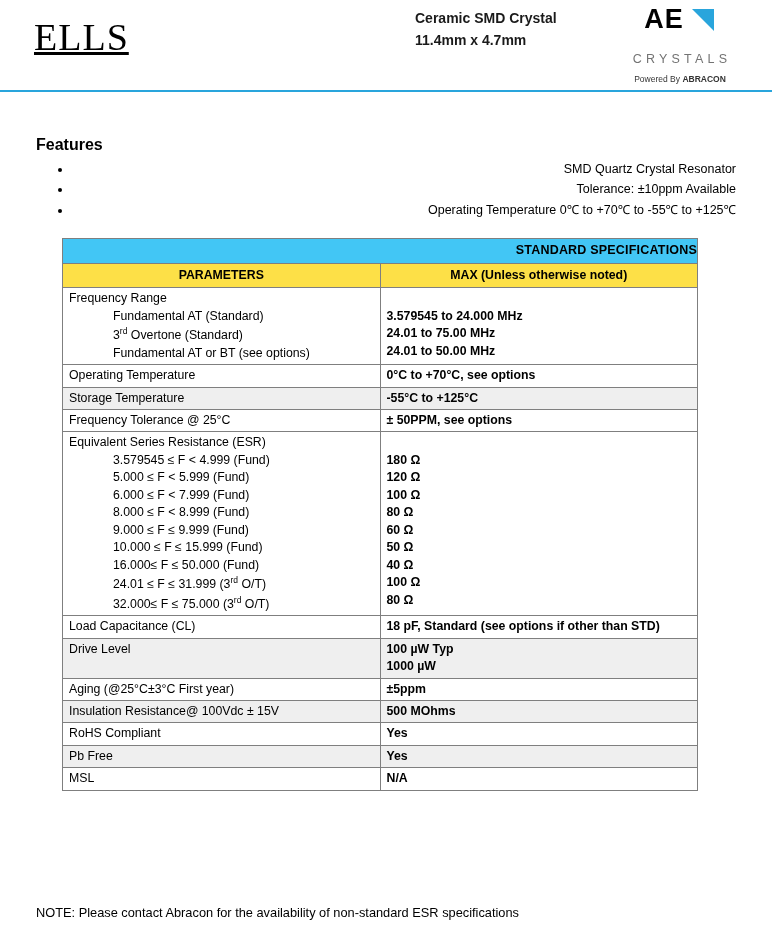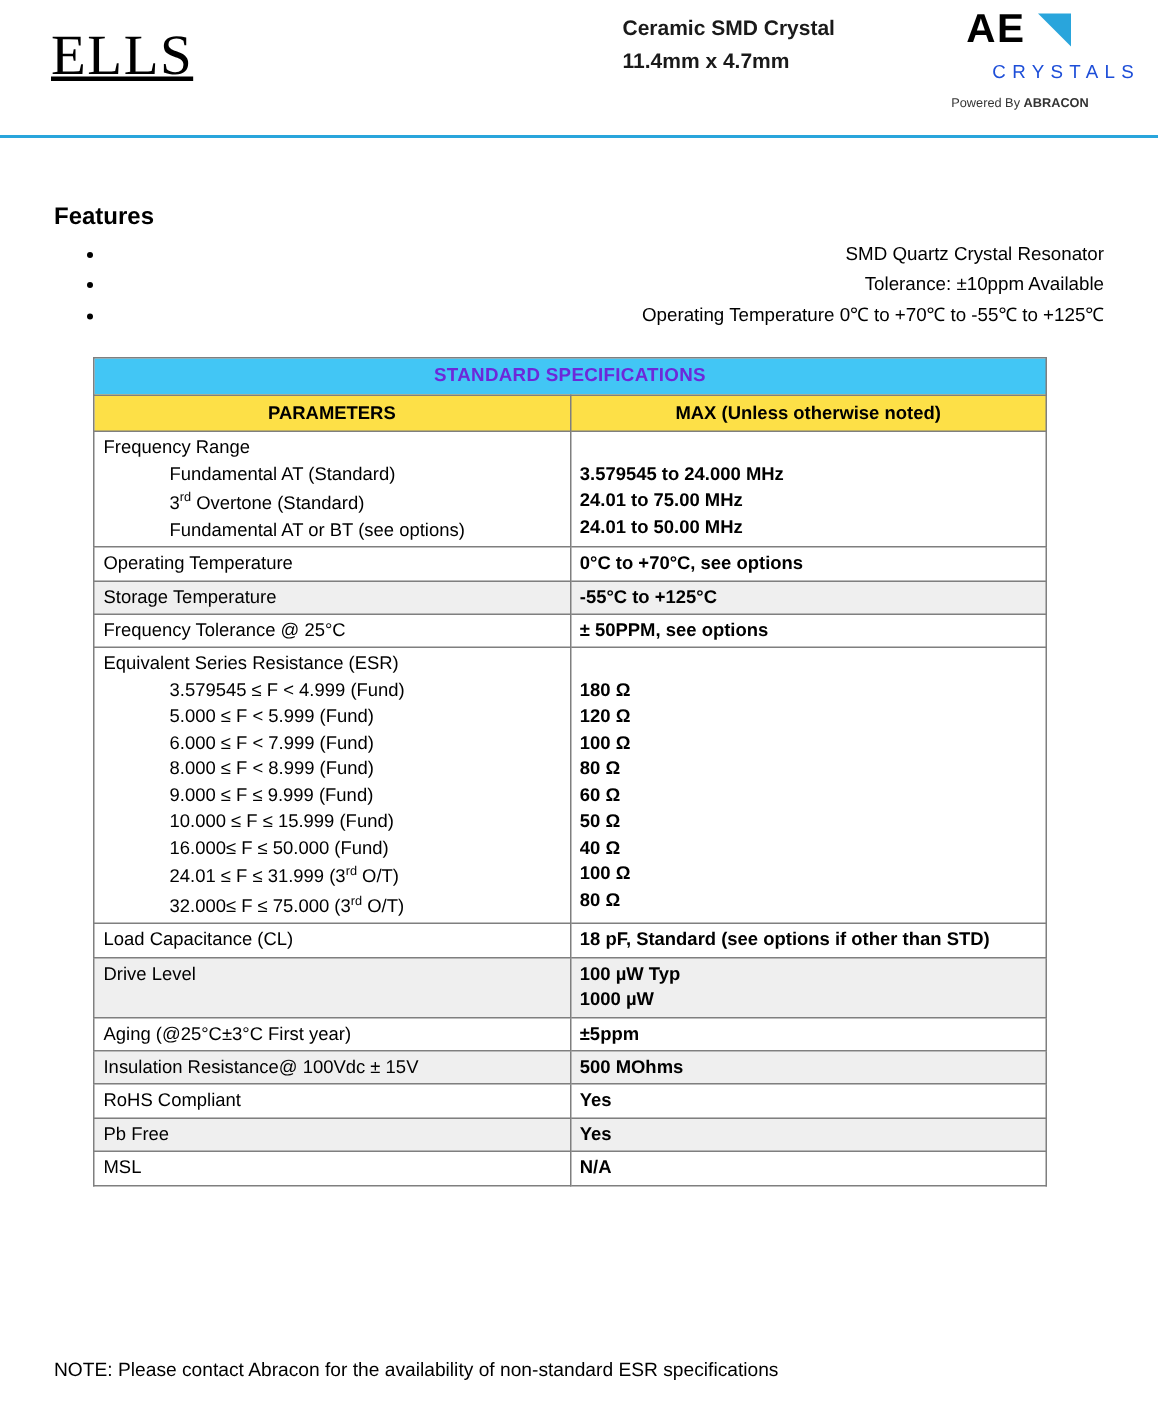--- a/index.html
+++ b/index.html
@@ -70,23 +70,23 @@
     font-size: 27px;
     font-weight: bold;
     letter-spacing: 1px;
     font-family: "Liberation Sans", sans-serif;
     line-height: 1;
   }
   .ael-mark svg { display: block; }
   .crystals-word {
     font-size: 12.5px;
     letter-spacing: 4.2px;
-    color: #1d4ed8;
-    margin-top: 8px;
-    text-align: right;
+    color: #737373;
+    margin-top: 19px;
+    text-align: center;
     padding-left: 4px;
   }
   .powered {
     font-size: 8.5px;
     color: #333;
     margin-top: 8px;
     text-align: center;
   }
   .powered b { font-weight: bold; }
 
@@ -133,22 +133,22 @@
   }
   .spec-table td, .spec-table th {
     border: 1px solid #7f7f7f;
     vertical-align: top;
     padding: 2px 6px;
     font-size: 12.3px;
     line-height: 1.42;
   }
   .title-row td {
     background: #42c6f5;
-    color: #6d28d9;
-    text-align: center;
+    color: #000000;
+    text-align: right;
     font-weight: bold;
     font-size: 12.5px;
     letter-spacing: .2px;
     padding: 3px 0;
   }
   .head-row td {
     background: #fde047;
     text-align: center;
     font-weight: bold;
     font-size: 12.3px;

